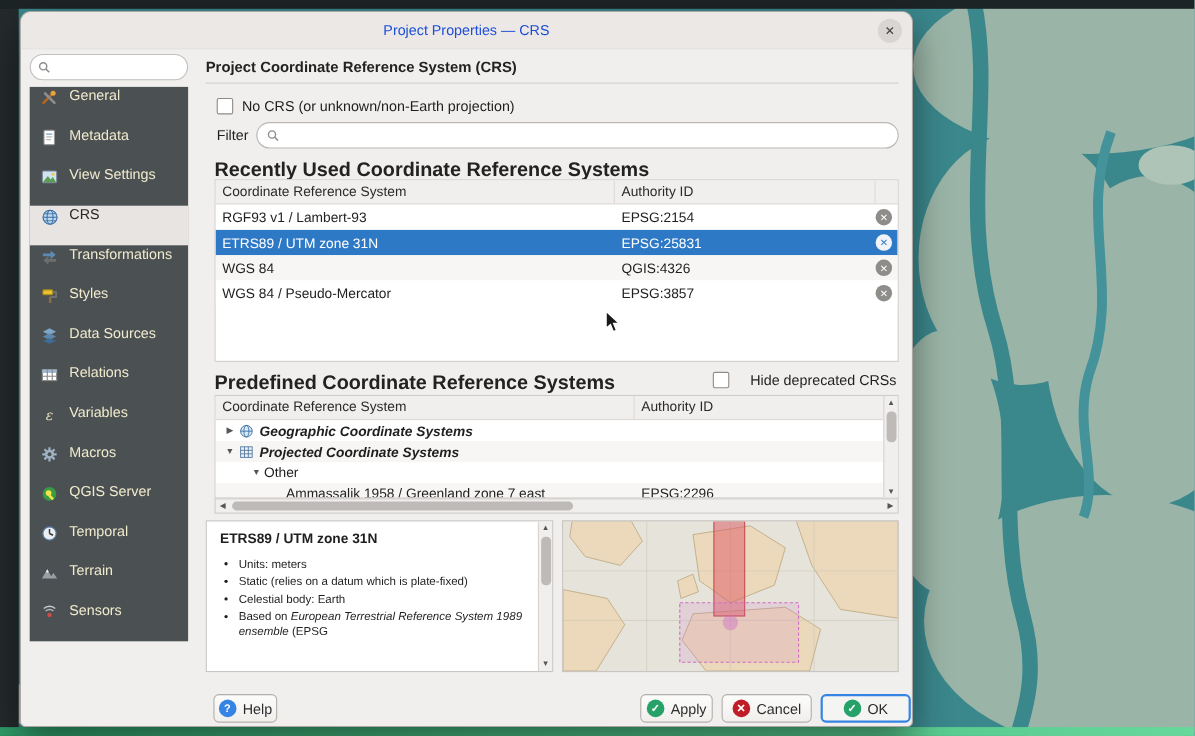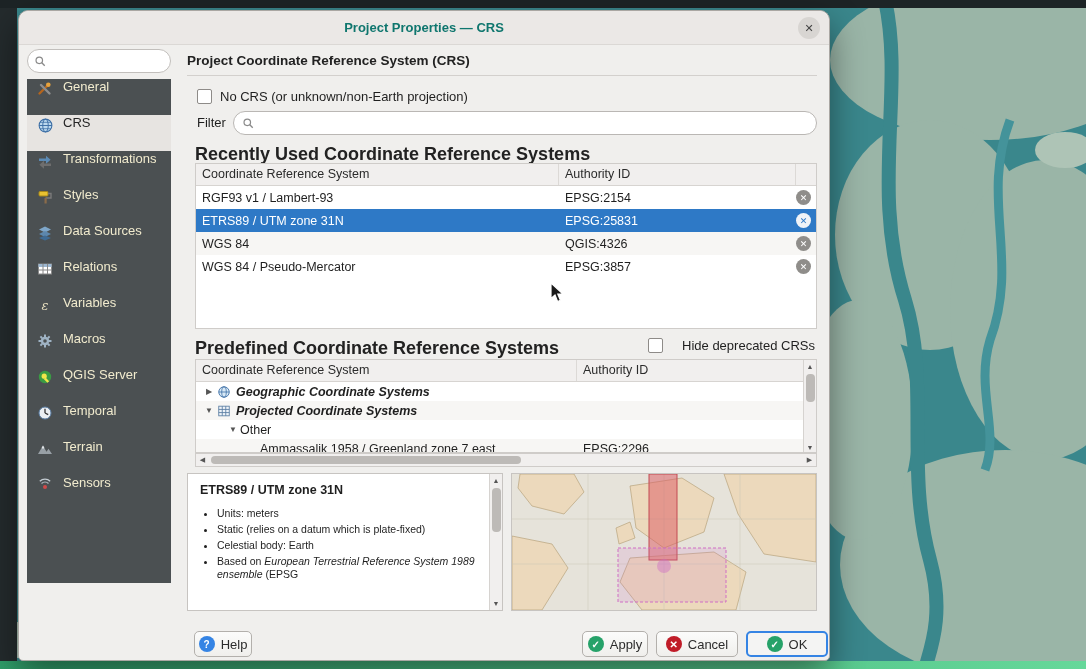--- a/index.html
+++ b/index.html
@@ -10,21 +10,21 @@
   .bg-map{position:absolute;inset:0;z-index:0}
   .left-bar{position:absolute;left:0;top:0;width:17px;height:669px;background:#242b2d;z-index:1}
   .top-bar{position:absolute;left:0;top:0;width:1086px;height:8px;background:#1d2426;z-index:1}
   .bottom-bar{position:absolute;left:0;bottom:0;width:1086px;height:8px;background:linear-gradient(90deg,#2f9e6a,#66d89a);z-index:1}
 
   
   .dialog{position:absolute;left:18px;top:10px;width:812px;height:651px;background:#f0efed;
     border:1px solid #aaa7a3;border-radius:10px 10px 5px 5px;box-shadow:0 14px 34px rgba(0,0,0,.45);z-index:5}
   .titlebar{position:absolute;left:0;top:0;right:0;height:34px;background:#ebe8e6;border-bottom:1px solid #dbd8d5;
     border-radius:10px 10px 0 0;display:flex;align-items:center;justify-content:center}
-  .title{font-weight:bold;font-size:13px;color:#0f766e}
+  .title{font-weight:normal;font-size:13px;color:#1d4ed8}
   .close-btn{position:absolute;right:9px;top:6px;width:22px;height:22px;border-radius:50%;background:#d8d5d2;
     display:flex;align-items:center;justify-content:center;font-size:11px;color:#444;cursor:default}
 
   
   .side-search{position:absolute;left:8px;top:38px;width:144px;height:24px;background:#fff;border:1px solid #c2bfbc;
     border-radius:12px;display:flex;align-items:center;padding:0 6px;gap:4px}
   .side-search input{border:none;outline:none;width:100px;font-size:12px;background:transparent;font-family:"Liberation Sans",sans-serif}
   .side-list{position:absolute;left:8px;top:68px;width:144px;height:504px;background:#4b5052}
   .side-item{height:36px;display:flex;gap:8px;padding:0 4px 0 8px;color:#f1ebce;font-size:13px;cursor:default;white-space:nowrap}
   .side-item.selected{background:#e7e4e1;color:#262626}
@@ -142,21 +142,42 @@
       <span class="sicon">
         <svg width="16" height="16" viewBox="0 0 16 16">
             <path d="M2.5 12.5 L10 5" stroke="#b5651d" stroke-width="2.4" stroke-linecap="round"></path>
             <circle cx="11.3" cy="3.7" r="2.3" fill="#e8a33d"></circle>
             <path d="M4 4 L12.5 12.5" stroke="#8d8d8d" stroke-width="2.4" stroke-linecap="round"></path>
           </svg>
       </span>
       <span>General</span>
     </div>
 
-
+    <div class="side-item">
+      <span class="sicon">
+        <svg width="16" height="16" viewBox="0 0 16 16">
+            <rect x="3" y="1.5" width="9.5" height="13" rx="1" fill="#fdfdfd" stroke="#9a9a9a"></rect>
+            <line x1="5" y1="5" x2="10.5" y2="5" stroke="#6f9cc9" stroke-width="1.2"></line>
+            <line x1="5" y1="7.5" x2="10.5" y2="7.5" stroke="#b8b8b8" stroke-width="1.1"></line>
+            <line x1="5" y1="10" x2="9.5" y2="10" stroke="#b8b8b8" stroke-width="1.1"></line>
+          </svg>
+      </span>
+      <span>Metadata</span>
+    </div>
+
+    <div class="side-item">
+      <span class="sicon">
+        <svg width="16" height="16" viewBox="0 0 16 16">
+            <rect x="1.5" y="2.5" width="13" height="10.5" rx="1" fill="#cfe3f2" stroke="#7a8a98"></rect>
+            <path d="M2 12.6 L6.5 7 L9 10.2 L11 8 L14 12.6 Z" fill="#5a9e52"></path>
+            <circle cx="11.2" cy="5.4" r="1.4" fill="#f2c94c"></circle>
+          </svg>
+      </span>
+      <span>View Settings</span>
+    </div>
 
     <div class="side-item selected">
       <span class="sicon">
         <svg width="17" height="17" viewBox="0 0 16 16">
             <circle cx="8" cy="8" r="6" fill="#bcd9ee" stroke="#3c6ea5"></circle>
             <ellipse cx="8" cy="8" rx="2.6" ry="6" fill="none" stroke="#3c6ea5" stroke-width=".9"></ellipse>
             <line x1="2" y1="8" x2="14" y2="8" stroke="#3c6ea5" stroke-width=".9"></line>
             <line x1="2.9" y1="5" x2="13.1" y2="5" stroke="#3c6ea5" stroke-width=".7"></line>
             <line x1="2.9" y1="11" x2="13.1" y2="11" stroke="#3c6ea5" stroke-width=".7"></line>
           </svg>

